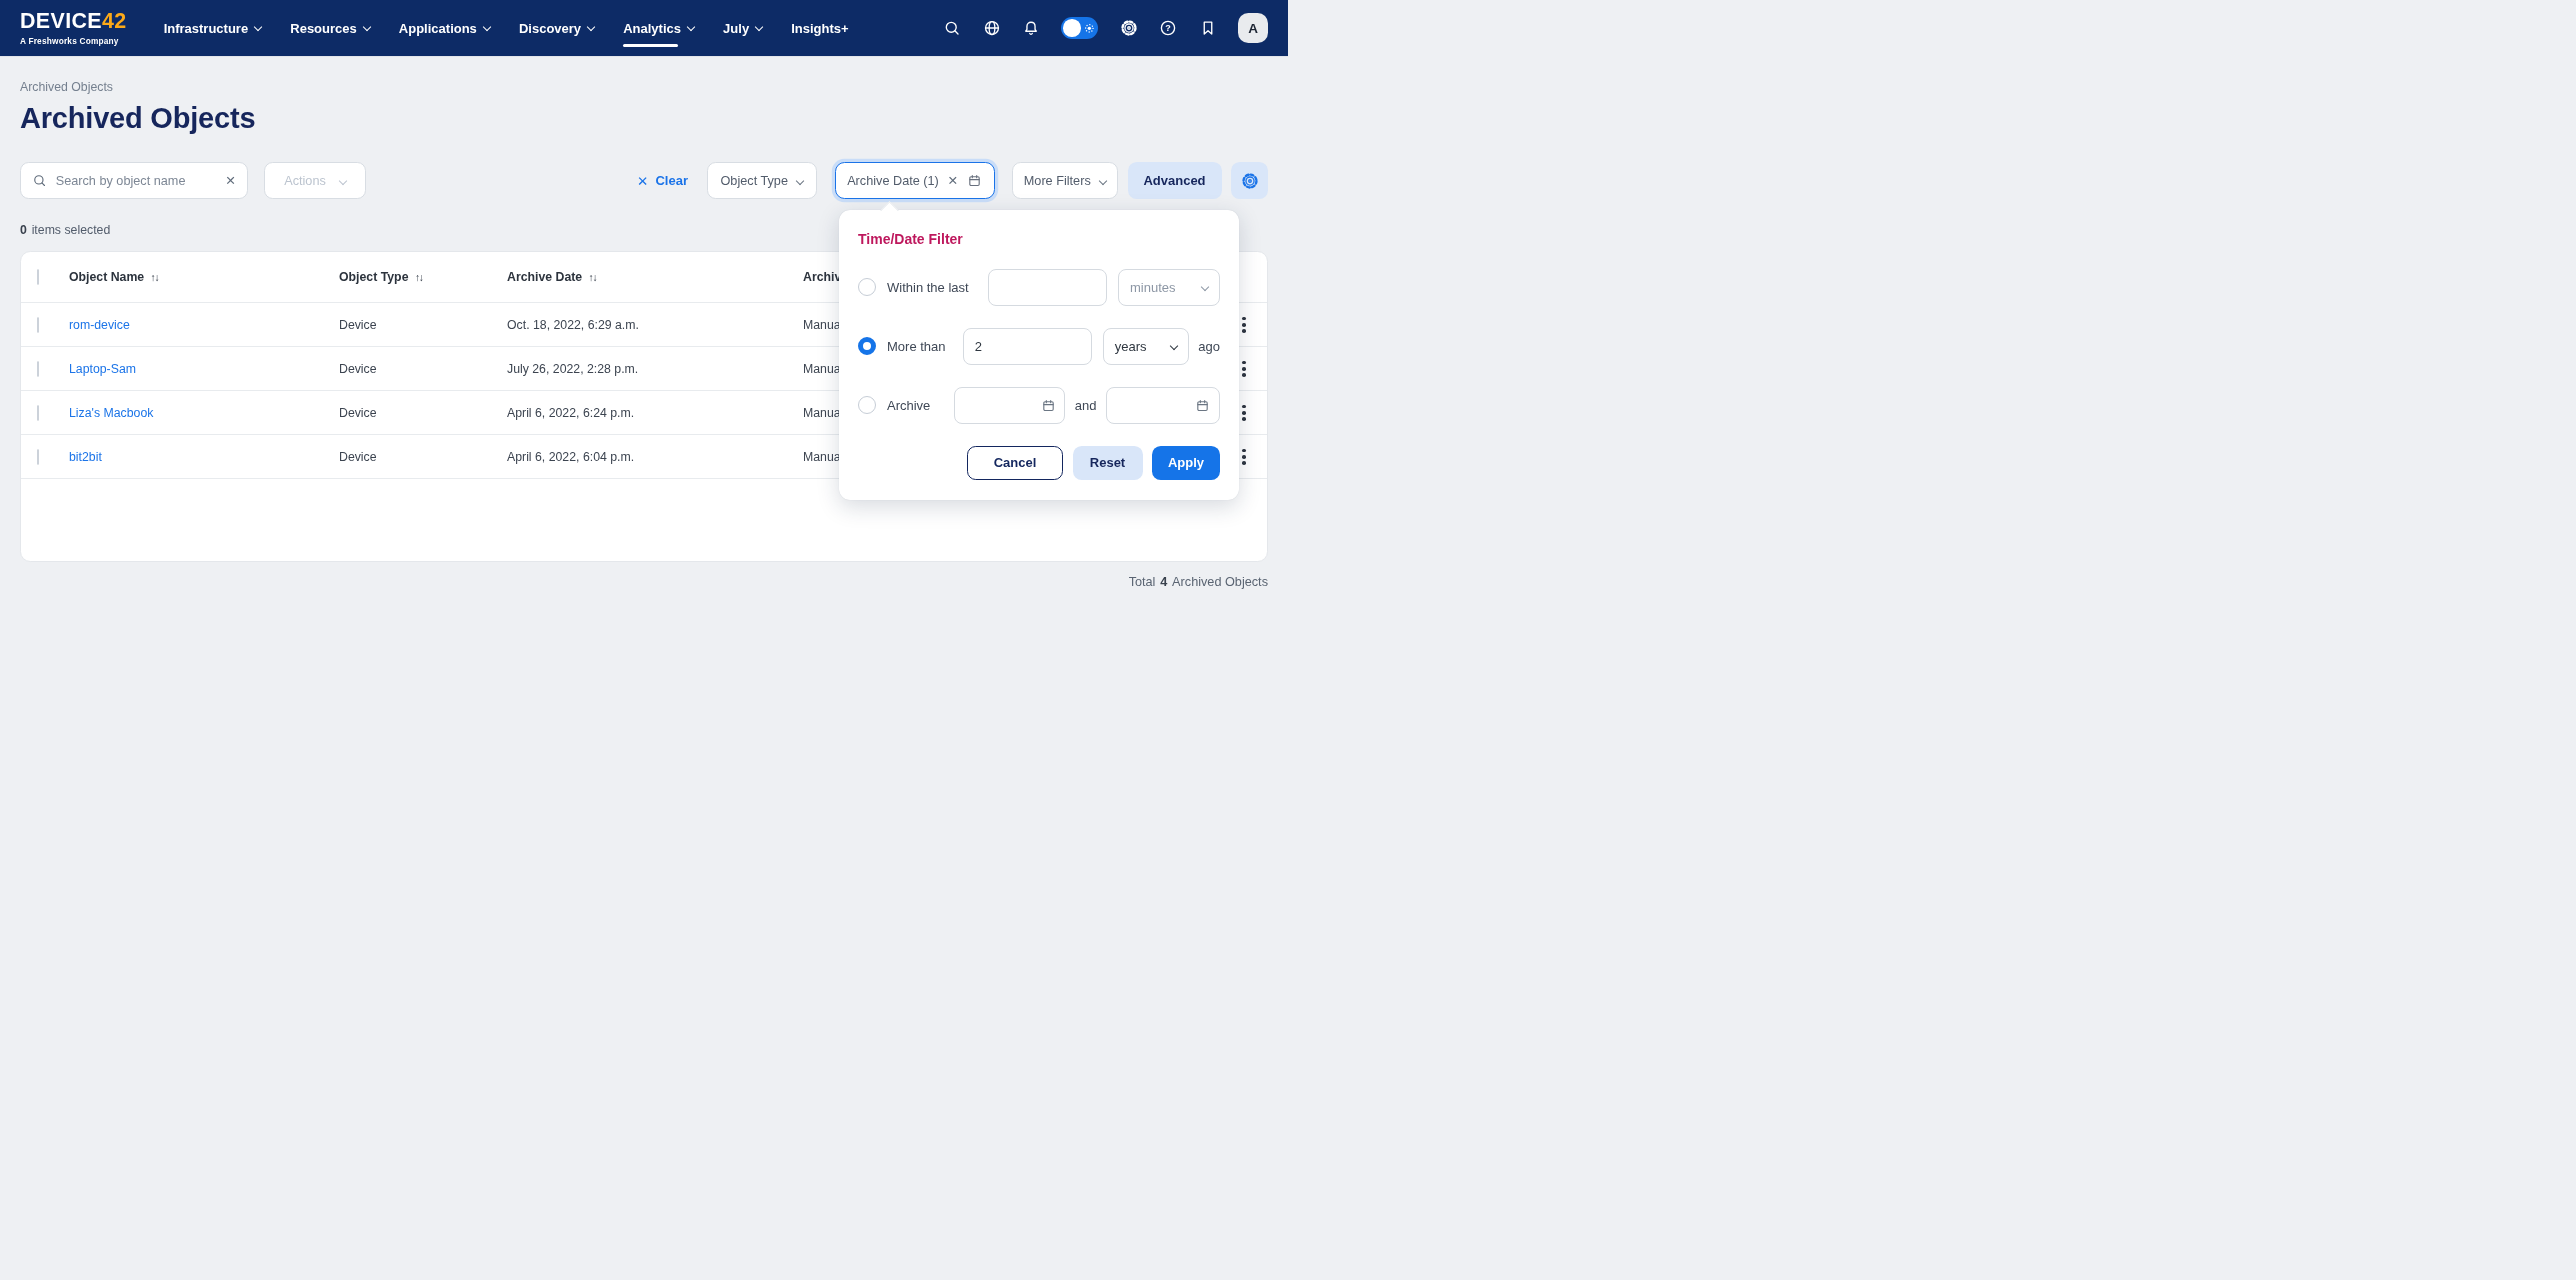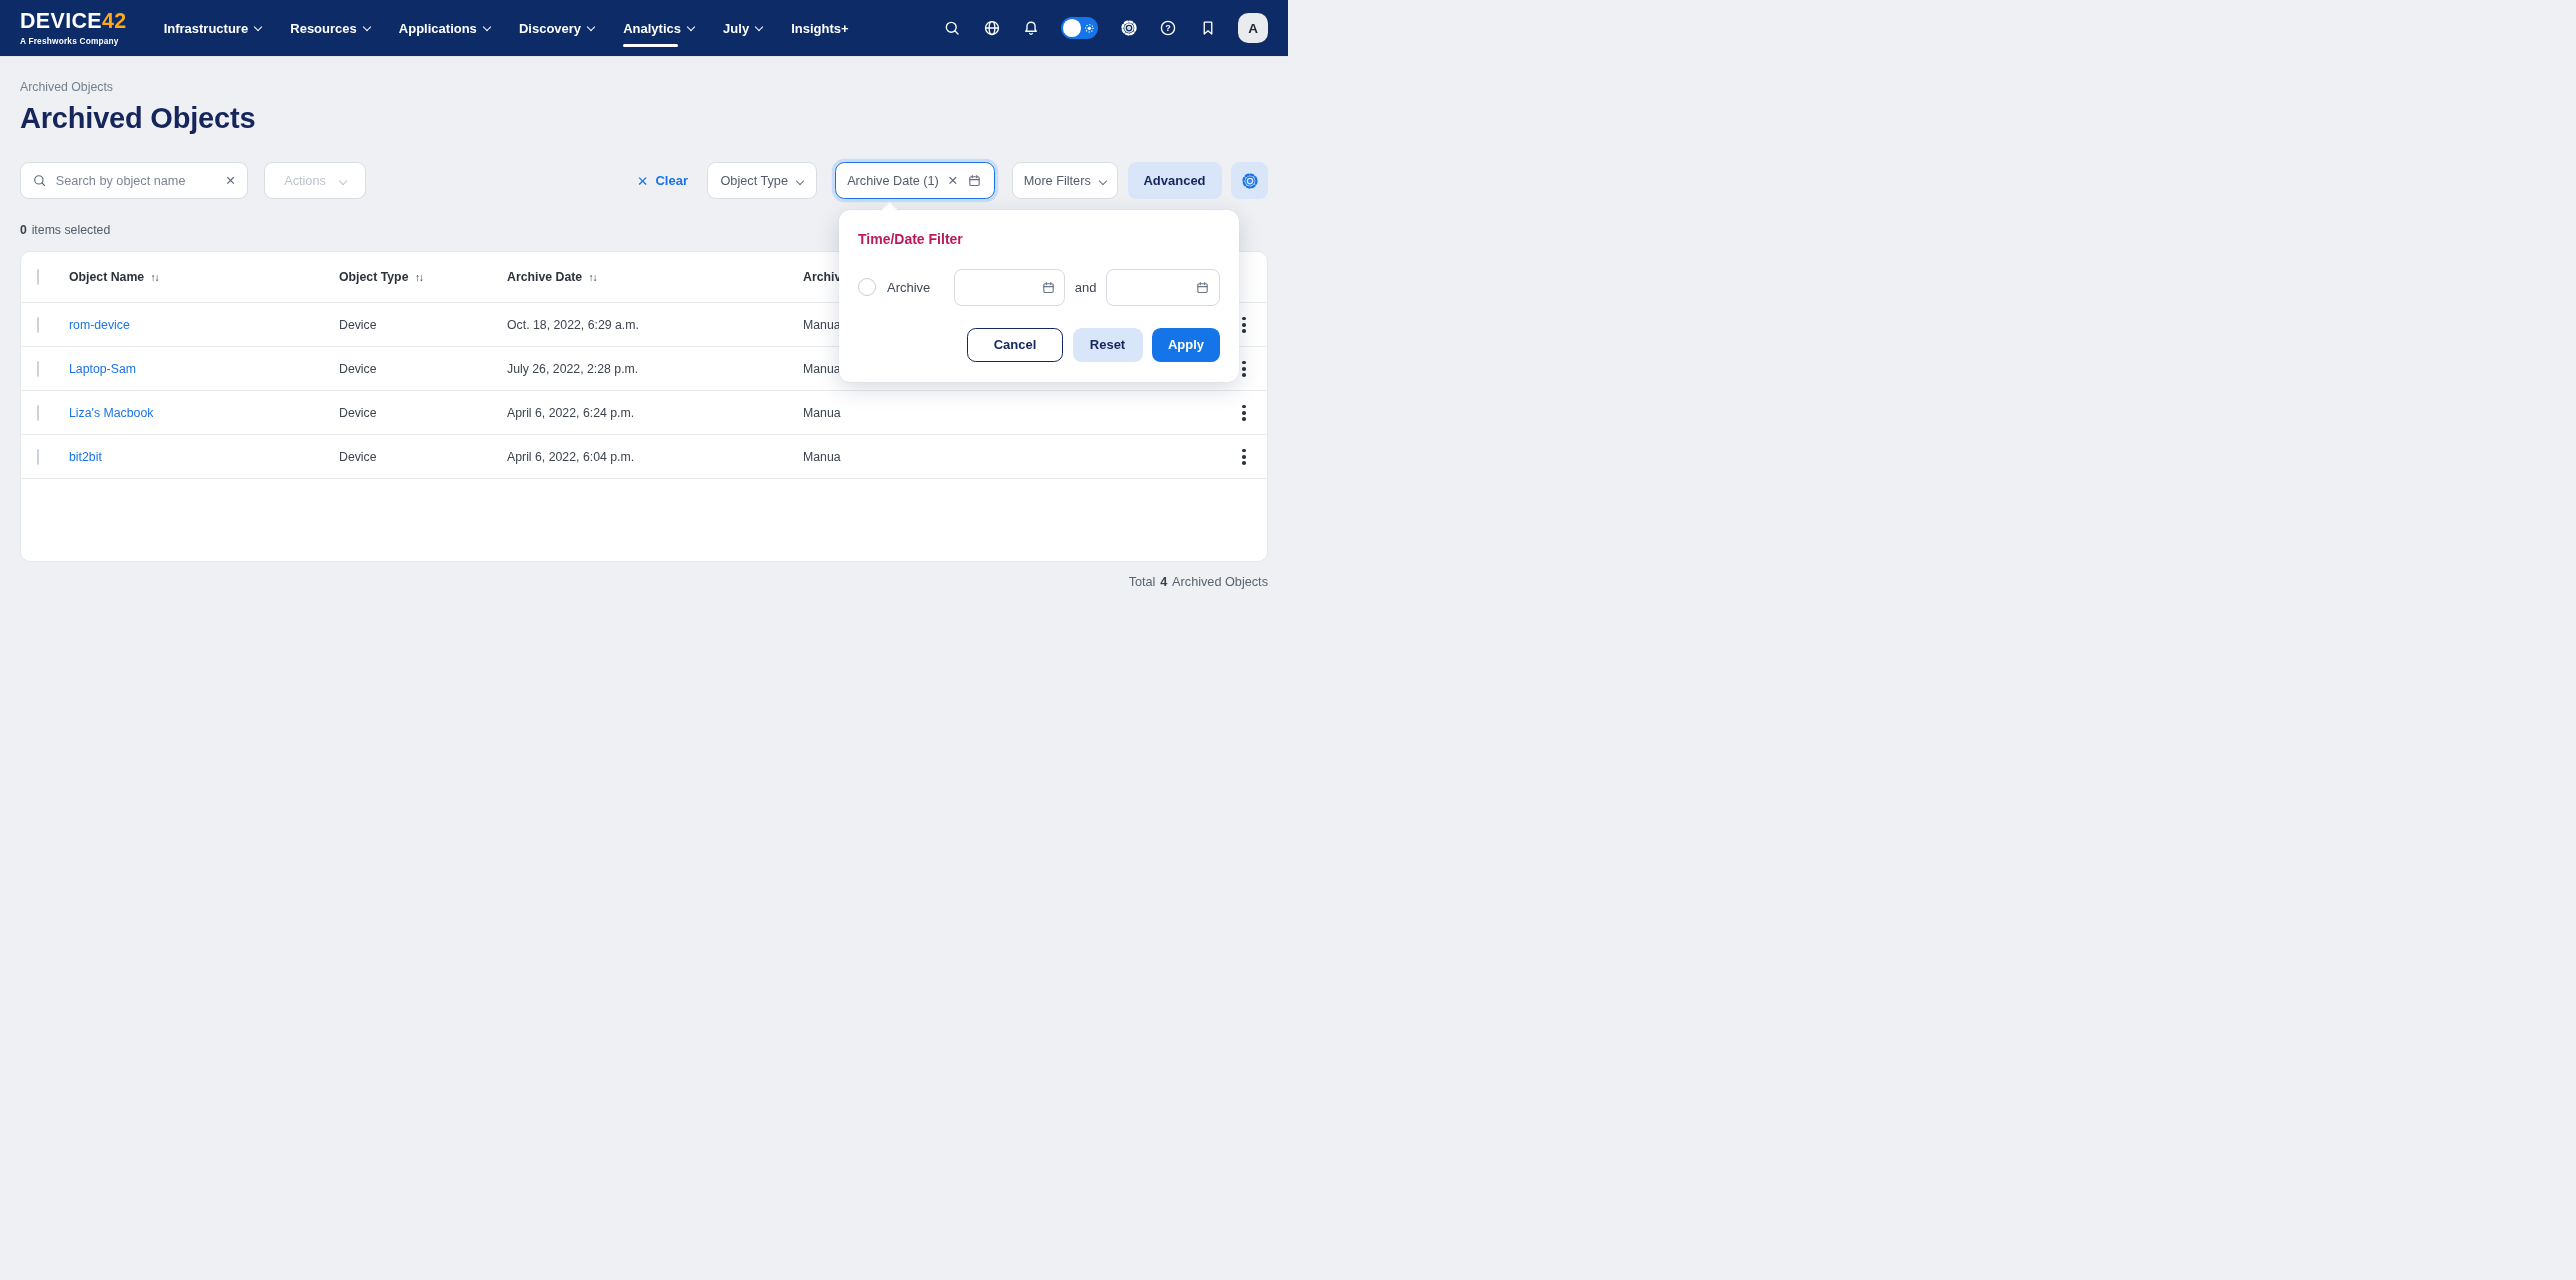--- a/index.html
+++ b/index.html
@@ -321,21 +321,44 @@
   <div class="total">
     <span>Total</span>
     <b>4</b>
     <span>Archived Objects</span>
   </div>
 </div>
 
 <div class="popup">
   <div class="popup-title">Time/Date Filter</div>
 
-
+  <div class="p-row">
+    <span class="radio"></span>
+    <span class="p-label">Within the last</span>
+    <div class="p-field ml-auto" style="width:119px">
+      <input type="text" value="" style="">
+    </div>
+    <div class="p-field p-select ph" style="width:102px;margin-left:11px">
+      <span>minutes</span>
+        <span class="chev"></span>
+    </div>
+  </div>
+
+  <div class="p-row">
+    <span class="radio sel"></span>
+    <span class="p-label">More than</span>
+    <div class="p-field ml-auto" style="width:129px">
+      <input type="text" value="2" style="">
+    </div>
+    <div class="p-field p-select" style="width:86px;margin-left:11px">
+      <span>years</span>
+        <span class="chev"></span>
+    </div>
+    <span class="p-suffix">ago</span>
+  </div>
 
   <div class="p-row">
     <span class="radio"></span>
     <span class="p-label">Archive</span>
     <div class="p-field ml-auto" style="width:111px">
       <input type="text" style="padding-right: 29px;" value="">
       <svg class="cal ic" viewBox="0 0 24 24">
           <rect x="4.5" y="6" width="15" height="14" rx="2"></rect>
           <path d="M4.5 10.5h15M8.5 4v3.4M15.5 4v3.4"></path>
         </svg>

